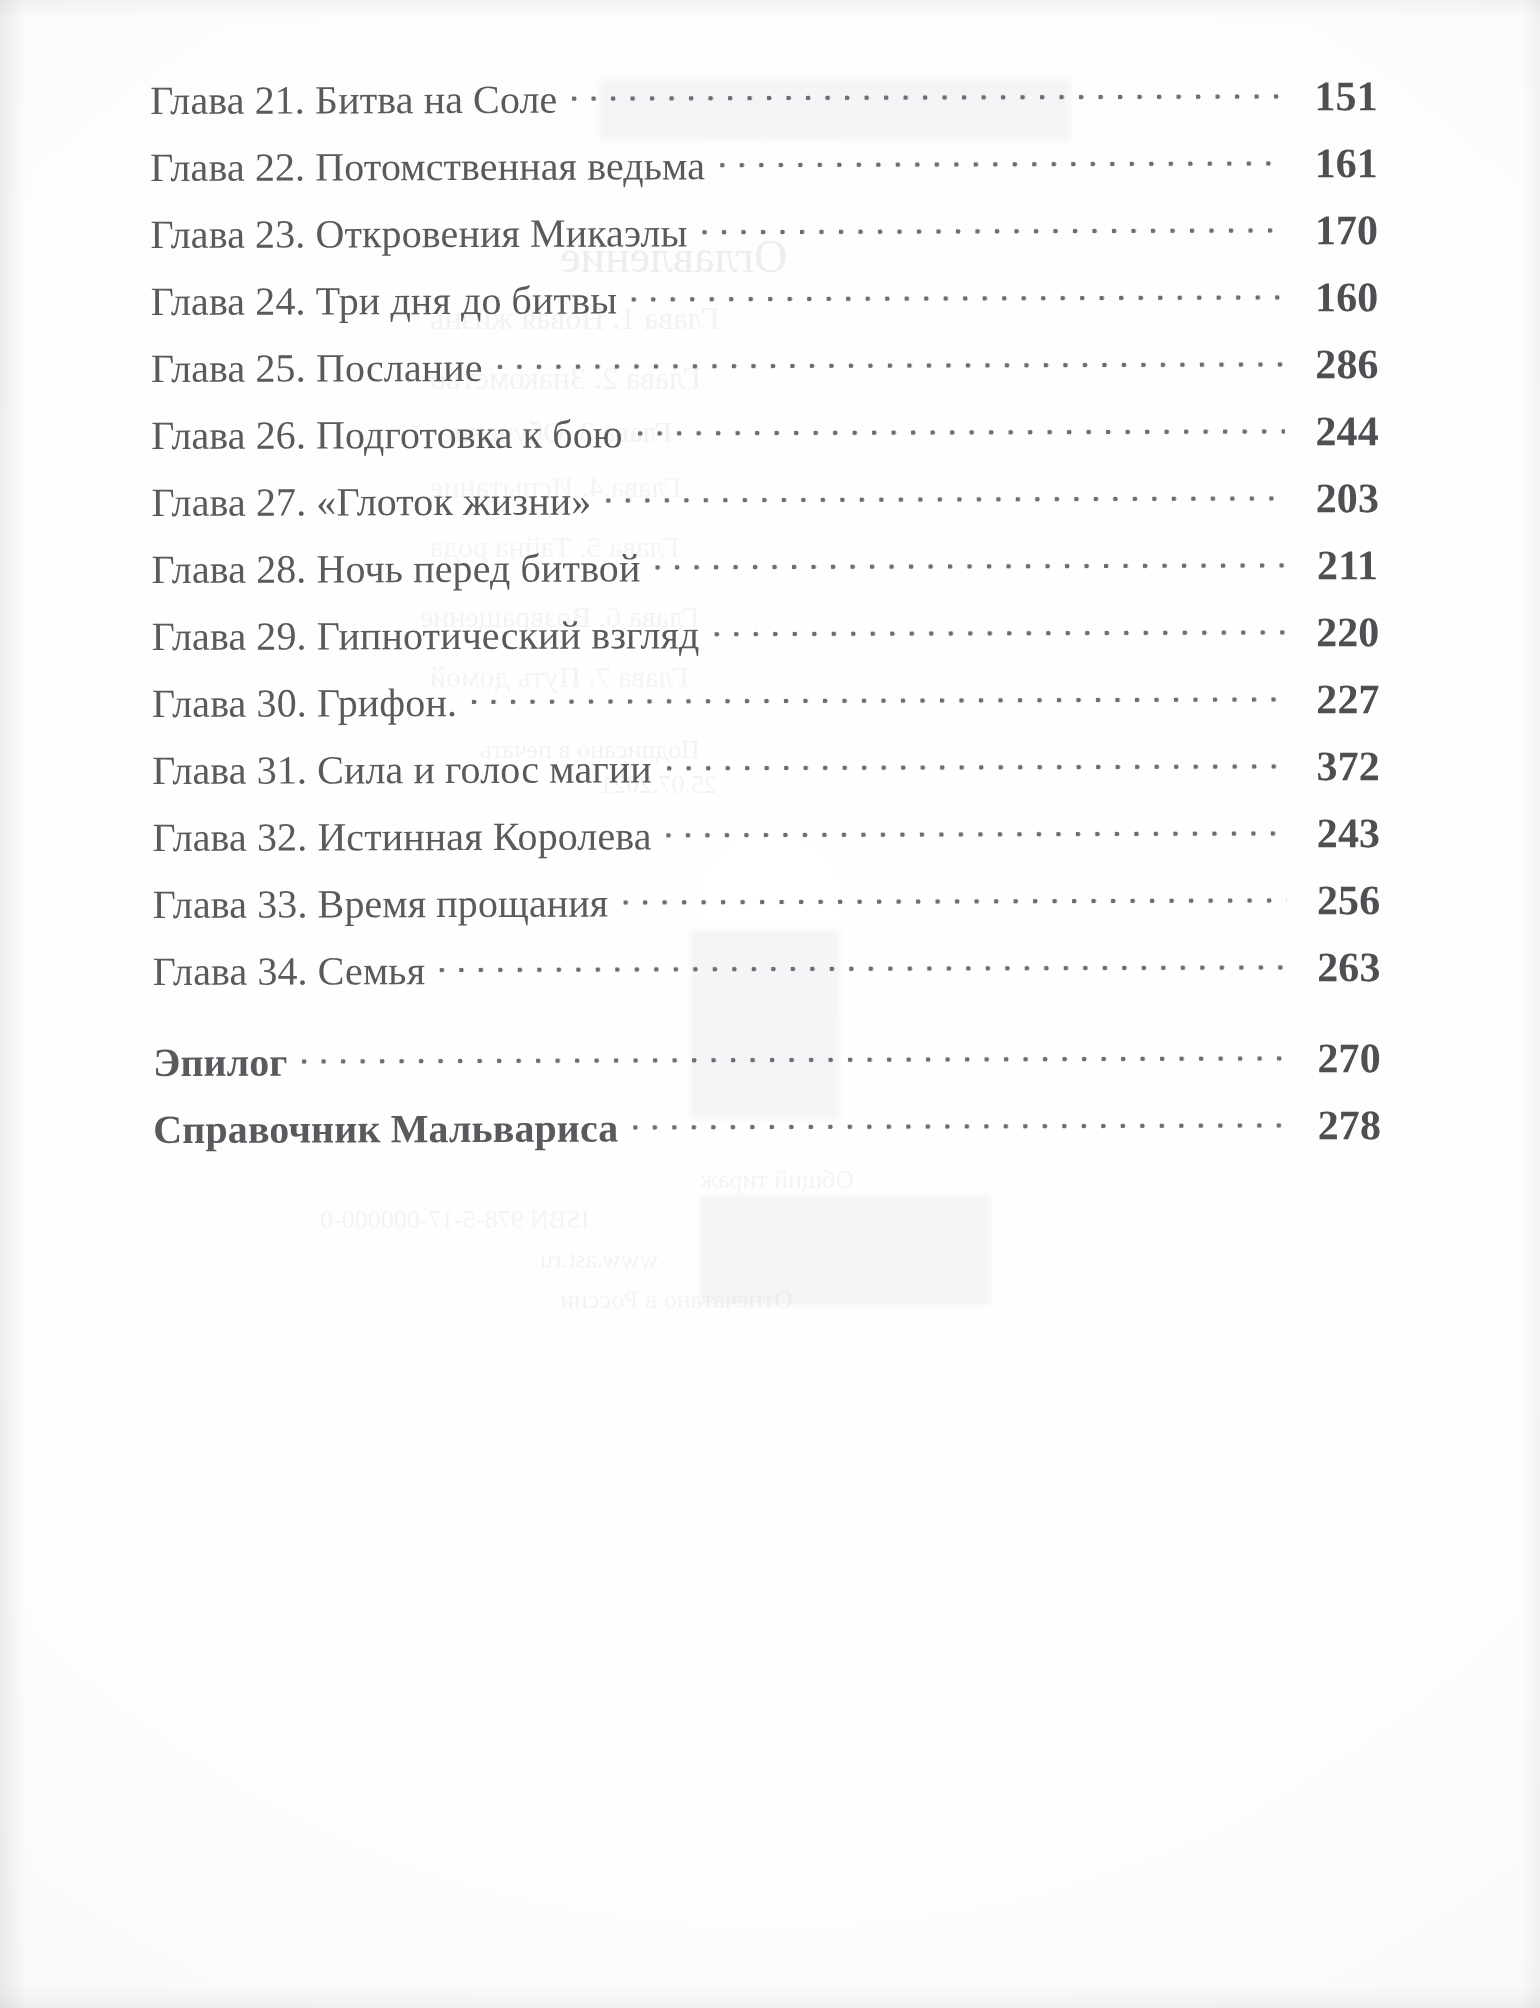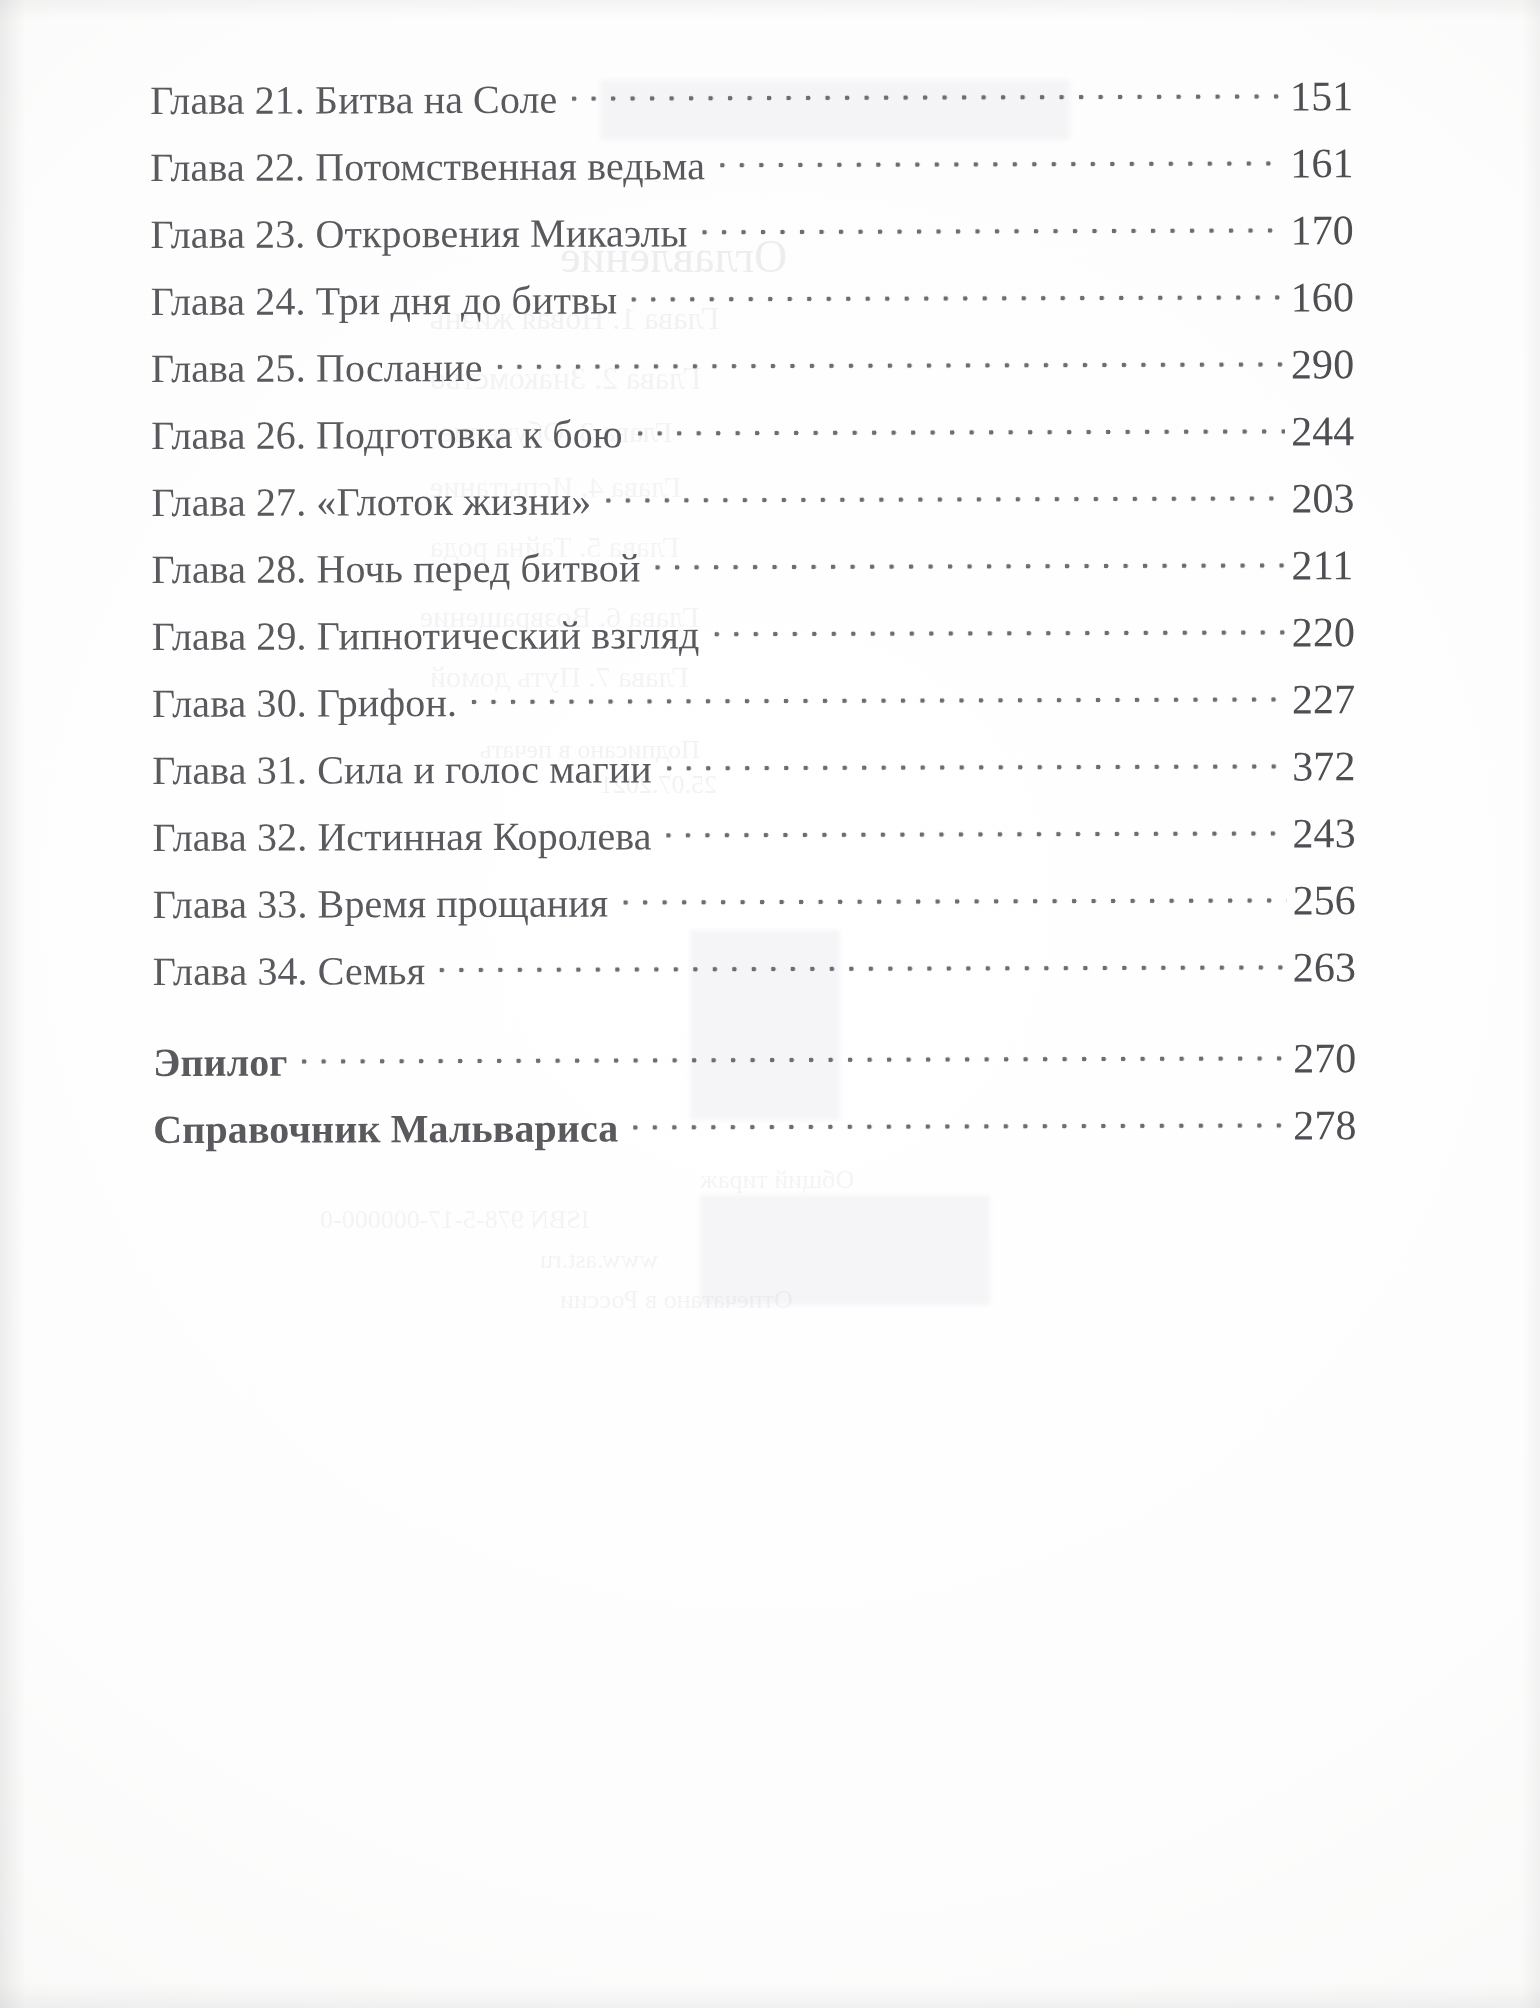--- a/index.html
+++ b/index.html
@@ -101,24 +101,24 @@
     bottom: 0.27em;
     height: 6px;
     background-image: radial-gradient(circle at 3px 3px, #6c6c72 2.2px, rgba(0,0,0,0) 2.6px);
     background-size: 19.5px 6px;
     background-repeat: repeat-x;
   }
 
   .toc-page {
     flex: 0 0 auto;
     width: 112px;
-    text-align: left;
+    text-align: center;
     font-size: 42px;
     color: #4e4e53;
-    font-weight: 400;
+    font-weight: 700;
   }
 
   
   .skew { transform: rotate(-0.18deg); transform-origin: 0 0; }
 </style>
 </head>
 <body>
 
 <div id="page">
 
@@ -164,21 +164,21 @@
 
     <div class="toc-row">
       <span class="toc-title" style="font-weight: 400;">Глава 24. Три дня до битвы</span>
       <span class="toc-leader"></span>
       <span class="toc-page">160</span>
     </div>
 
     <div class="toc-row">
       <span class="toc-title" style="font-weight: 400;">Глава 25. Послание</span>
       <span class="toc-leader"></span>
-      <span class="toc-page">290</span>
+      <span class="toc-page">286</span>
     </div>
 
     <div class="toc-row">
       <span class="toc-title" style="font-weight: 400;">Глава 26. Подготовка к бою</span>
       <span class="toc-leader"></span>
       <span class="toc-page">244</span>
     </div>
 
     <div class="toc-row">
       <span class="toc-title" style="font-weight: 400;">Глава 27. «Глоток жизни»</span>

